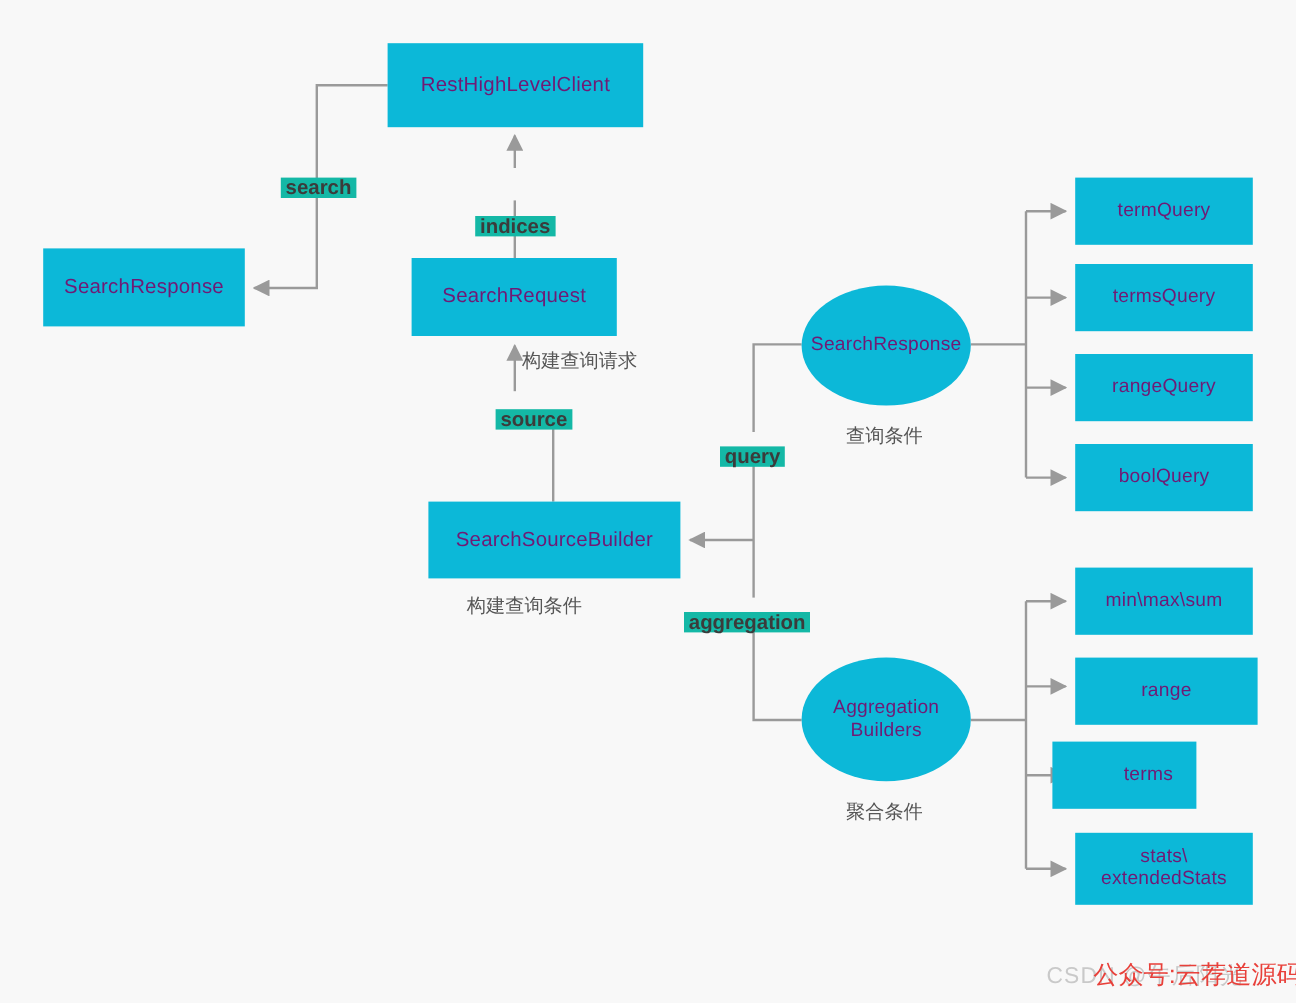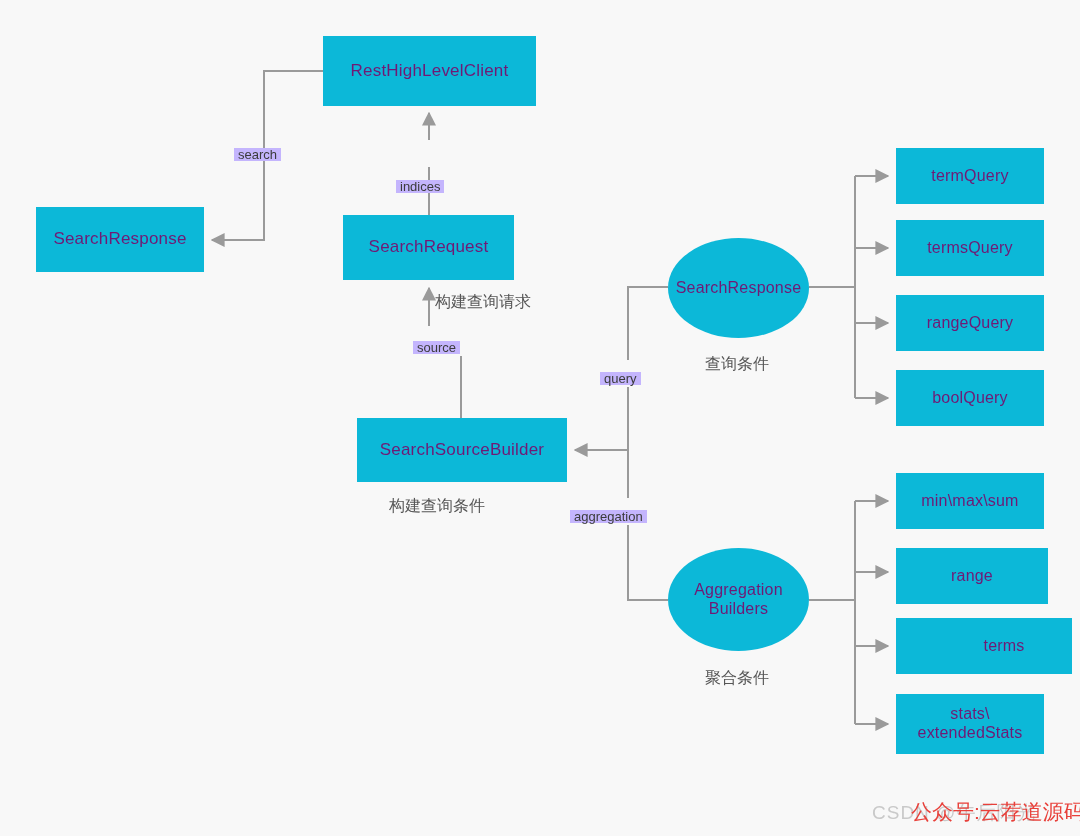--- a/index.html
+++ b/index.html
@@ -34,25 +34,26 @@
   }
   .node.rect { font-size: 17px; }
   .node.small { font-size: 16px; }
   .node.ellipse {
     border-radius: 50%;
     font-size: 16px;
   }
   .edge-label {
     position: absolute;
     color: #3b3b3b;
-    font-size: 13px;
-    background: #c4b5fd;
+    font-size: 17px;
+    background: #14b8a6;
     padding: 0 4px;
     white-space: nowrap;
     line-height: 1;
+    font-weight: bold;
   }
   .caption {
     position: absolute;
     color: #565656;
     font-size: 16px;
     white-space: nowrap;
     line-height: 1;
     text-align: center;
   }
   .watermark-grey {
@@ -145,21 +146,21 @@
   <div class="node small" style="left:896px;top:220px;width:148px;height:56px;">termsQuery</div>
 
   <div class="node small" style="left:896px;top:295px;width:148px;height:56px;">rangeQuery</div>
 
   <div class="node small" style="left:896px;top:370px;width:148px;height:56px;">boolQuery</div>
 
   <div class="node small" style="left:896px;top:473px;width:148px;height:56px;">min\max\sum</div>
 
   <div class="node small" style="left:896px;top:548px;width:152px;height:56px;">range</div>
 
-  <div class="node small" style="left:896px;top:618px;width:176px;height:56px;padding-left:40px;">terms</div>
+  <div class="node small" style="left:877px;top:618px;width:120px;height:56px;padding-left:40px;">terms</div>
 
   <div class="node small" style="left:896px;top:694px;width:148px;height:60px;white-space:pre-line;">stats\
 extendedStats</div>
 
   <div class="edge-label" style="left:234px;top:148px;">search</div>
   <div class="edge-label" style="left:396px;top:152px;margin-top:28px;">indices</div>
   <div class="edge-label" style="left:413px;top:341px;">source</div>
   <div class="edge-label" style="left:600px;top:372px;">query</div>
   <div class="edge-label" style="left:570px;top:510px;">aggregation</div>
 

